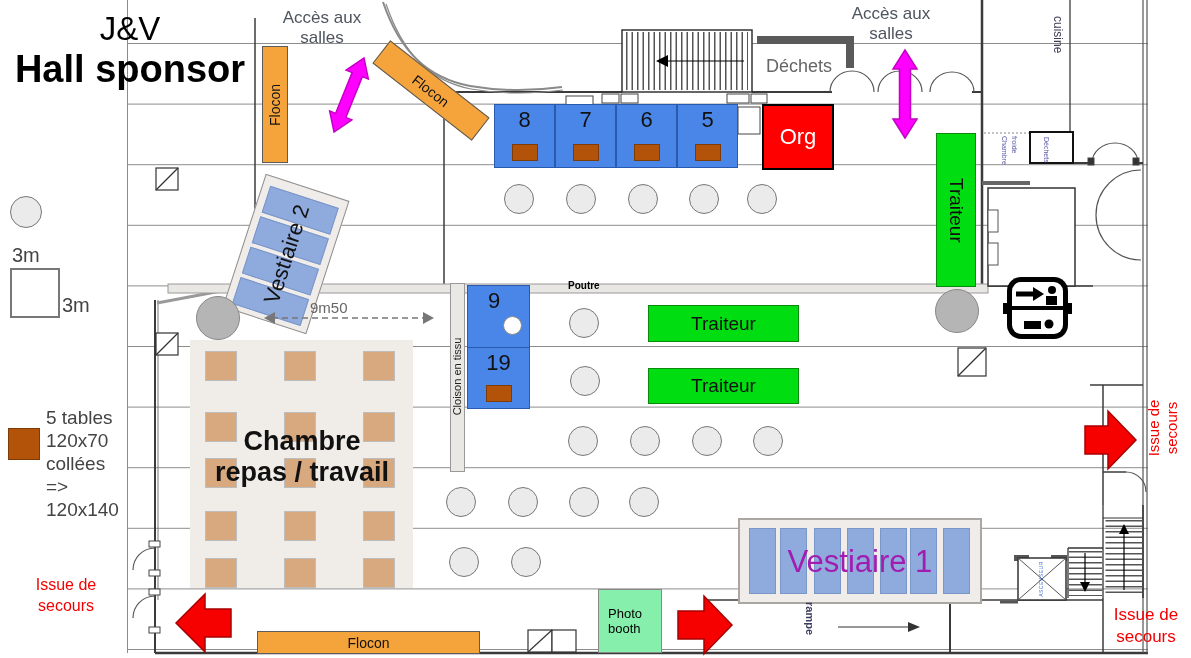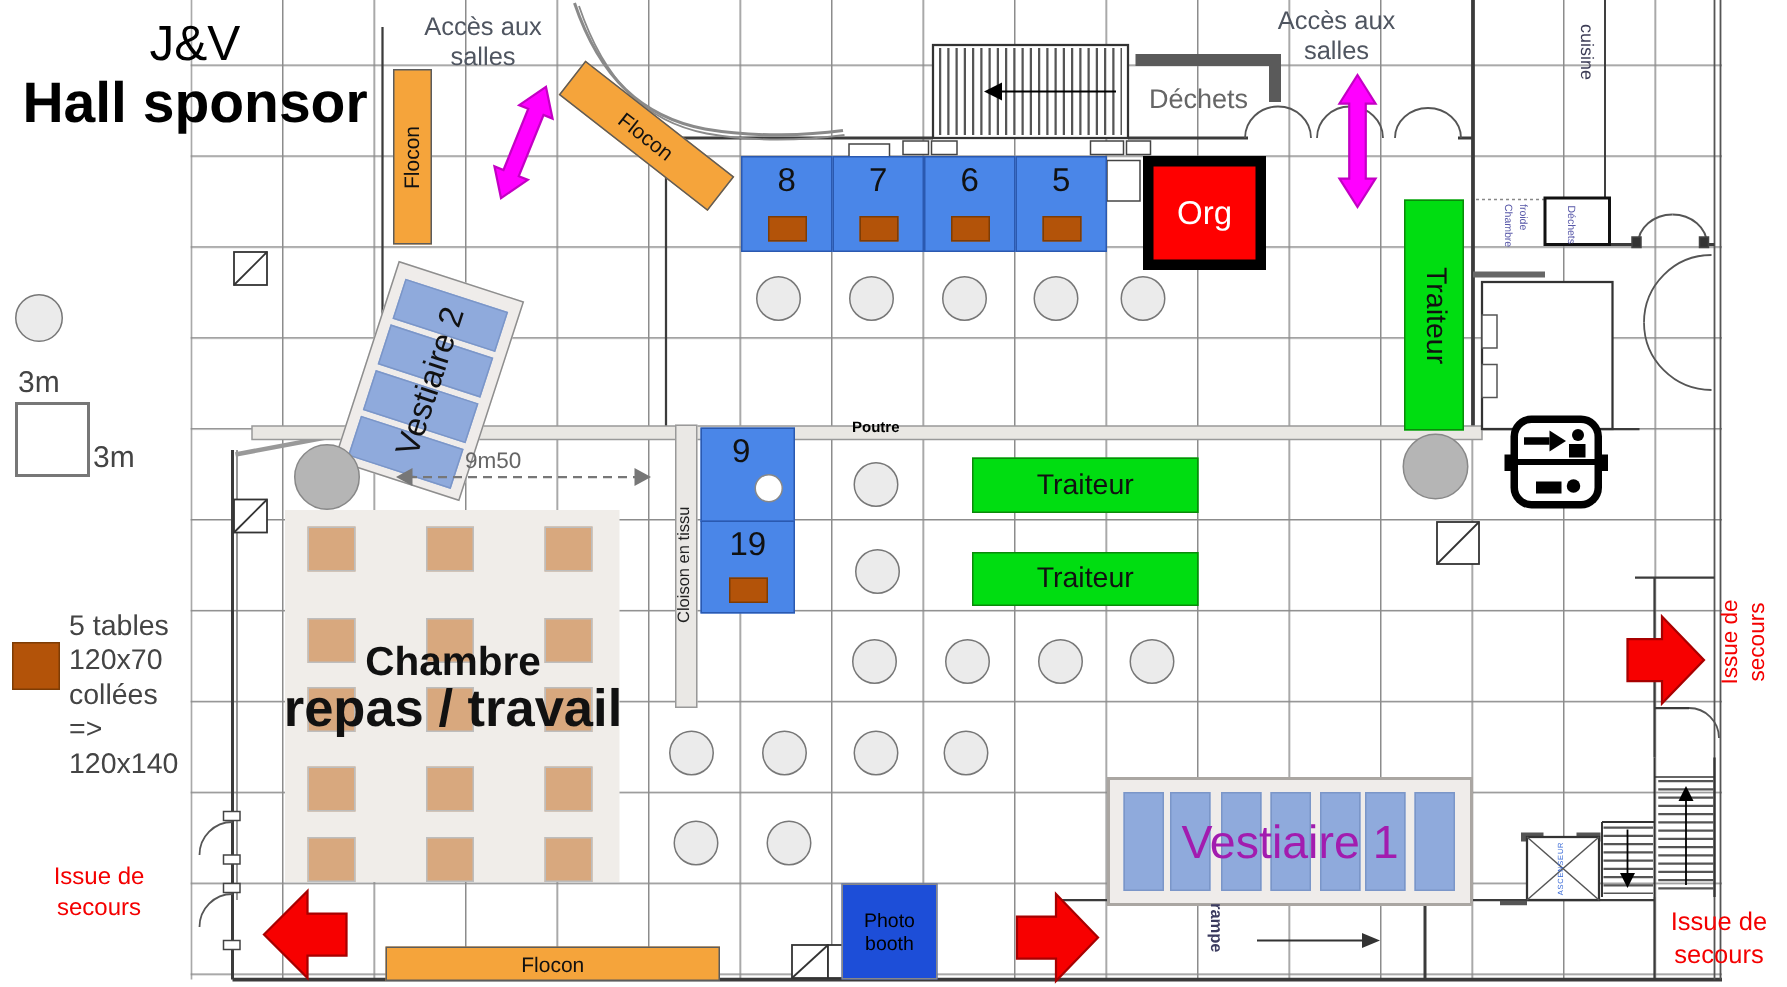--- a/index.html
+++ b/index.html
@@ -209,21 +209,21 @@
     </div>
     <div class="booth" style="left:616px;top:104px;width:59px;height:62px;">
       <span class="booth-num">6</span>
       <span class="booth-table"></span>
     </div>
     <div class="booth" style="left:677px;top:104px;width:59px;height:62px;">
       <span class="booth-num">5</span>
       <span class="booth-table"></span>
     </div>
 
-    <div class="abs" style="left:762px;top:104px;width:68px;height:62px;background:#ff0000;border:7px solid #000000;
+    <div class="abs" style="left:762px;top:104px;width:68px;height:62px;background:#ff0000;border:2px solid #000000;
                 display:flex;align-items:center;justify-content:center;">
       <span style="color:#fff;font-size:22px;">Org</span>
     </div>
 
     <div class="booth" style="left:467px;top:285px;width:61px;height:61px;">
       <span class="booth-num" style="text-align:left;left:20px;">9</span>
       <span class="booth-circle"></span>
     </div>
     <div class="booth" style="left:467px;top:347px;width:61px;height:60px;">
       <span class="booth-num">19</span>
@@ -245,22 +245,22 @@
     <div class="orange-box" style="left:262px;top:46px;width:24px;height:115px;">
       <span class="abs" style="left:-46px;top:50px;width:115px;height:16px;transform:rotate(-90deg);text-align:center;">Flocon</span>
     </div>
     <div class="orange-box" style="left:368px;top:76px;width:124px;height:27px;transform:rotate(38deg);">
       <span>Flocon</span>
     </div>
     <div class="orange-box" style="left:257px;top:631px;width:221px;height:21px;">
       <span>Flocon</span>
     </div>
 
-    <div class="abs" style="left:561px;top:589px;width:62px;height:62px;background:#1d4ed8;border:1.5px solid #888;
-                display:flex;align-items:center;justify-content:center;text-align:center;">
+    <div class="abs" style="left:598px;top:589px;width:62px;height:62px;background:#86efac;border:1.5px solid #888;
+                display:flex;align-items:center;justify-content:center;text-align:left;">
       <span style="font-size:13px;line-height:15px;width:44px;">Photo booth</span>
     </div>
 
     <div class="abs" style="left:738px;top:518px;width:240px;height:82px;background:#efecea;border:2px solid #aaa6a2;">
       <div class="locker" style="left:9px;top:8px;width:25px;height:64px;"></div>
       <div class="locker" style="left:40px;top:8px;width:25px;height:64px;"></div>
       <div class="locker" style="left:74px;top:8px;width:25px;height:64px;"></div>
       <div class="locker" style="left:107px;top:8px;width:25px;height:64px;"></div>
       <div class="locker" style="left:140px;top:8px;width:25px;height:64px;"></div>
       <div class="locker" style="left:170px;top:8px;width:25px;height:64px;"></div>
@@ -347,21 +347,21 @@
 
     <div class="lbl" style="left:568px;top:280px;font-size:10px;font-weight:bold;color:#000;">Poutre</div>
 
     <div class="lbl" style="left:364px;top:370px;width:186px;height:13px;transform:rotate(-90deg);
                 text-align:center;font-size:11px;color:#222;">Cloison en tissu</div>
 
     <div class="lbl" style="left:310px;top:299px;font-size:15px;color:#666;">9m50</div>
 
     <div class="lbl" style="left:188px;top:426px;width:228px;text-align:center;font-weight:bold;color:#111;">
       <div style="font-size:27px;line-height:31px;">Chambre</div>
-      <div style="font-size:35px;line-height:31px;">repas / travail</div>
+      <div style="font-size:27px;line-height:31px;">repas / travail</div>
     </div>
 
     <div class="lbl vert-text" style="left:804px;top:602px;height:48px;font-size:11px;font-weight:bold;color:#3b3b5e;">rampe</div>
 
     <div class="lbl" style="left:1022px;top:575px;width:40px;height:8px;transform:rotate(-90deg);
                 font-size:5px;color:#3b6bd6;text-align:center;letter-spacing:0.5px;">ASCENSEUR</div>
 
     <div class="lbl" style="left:14px;top:574px;width:104px;text-align:center;font-size:16px;line-height:21px;color:#f40000;">Issue de secours</div>
     <div class="lbl" style="left:1117px;top:410px;width:92px;height:36px;transform:rotate(-90deg);
                 text-align:center;font-size:15px;line-height:18px;color:#f40000;">Issue de secours</div>

